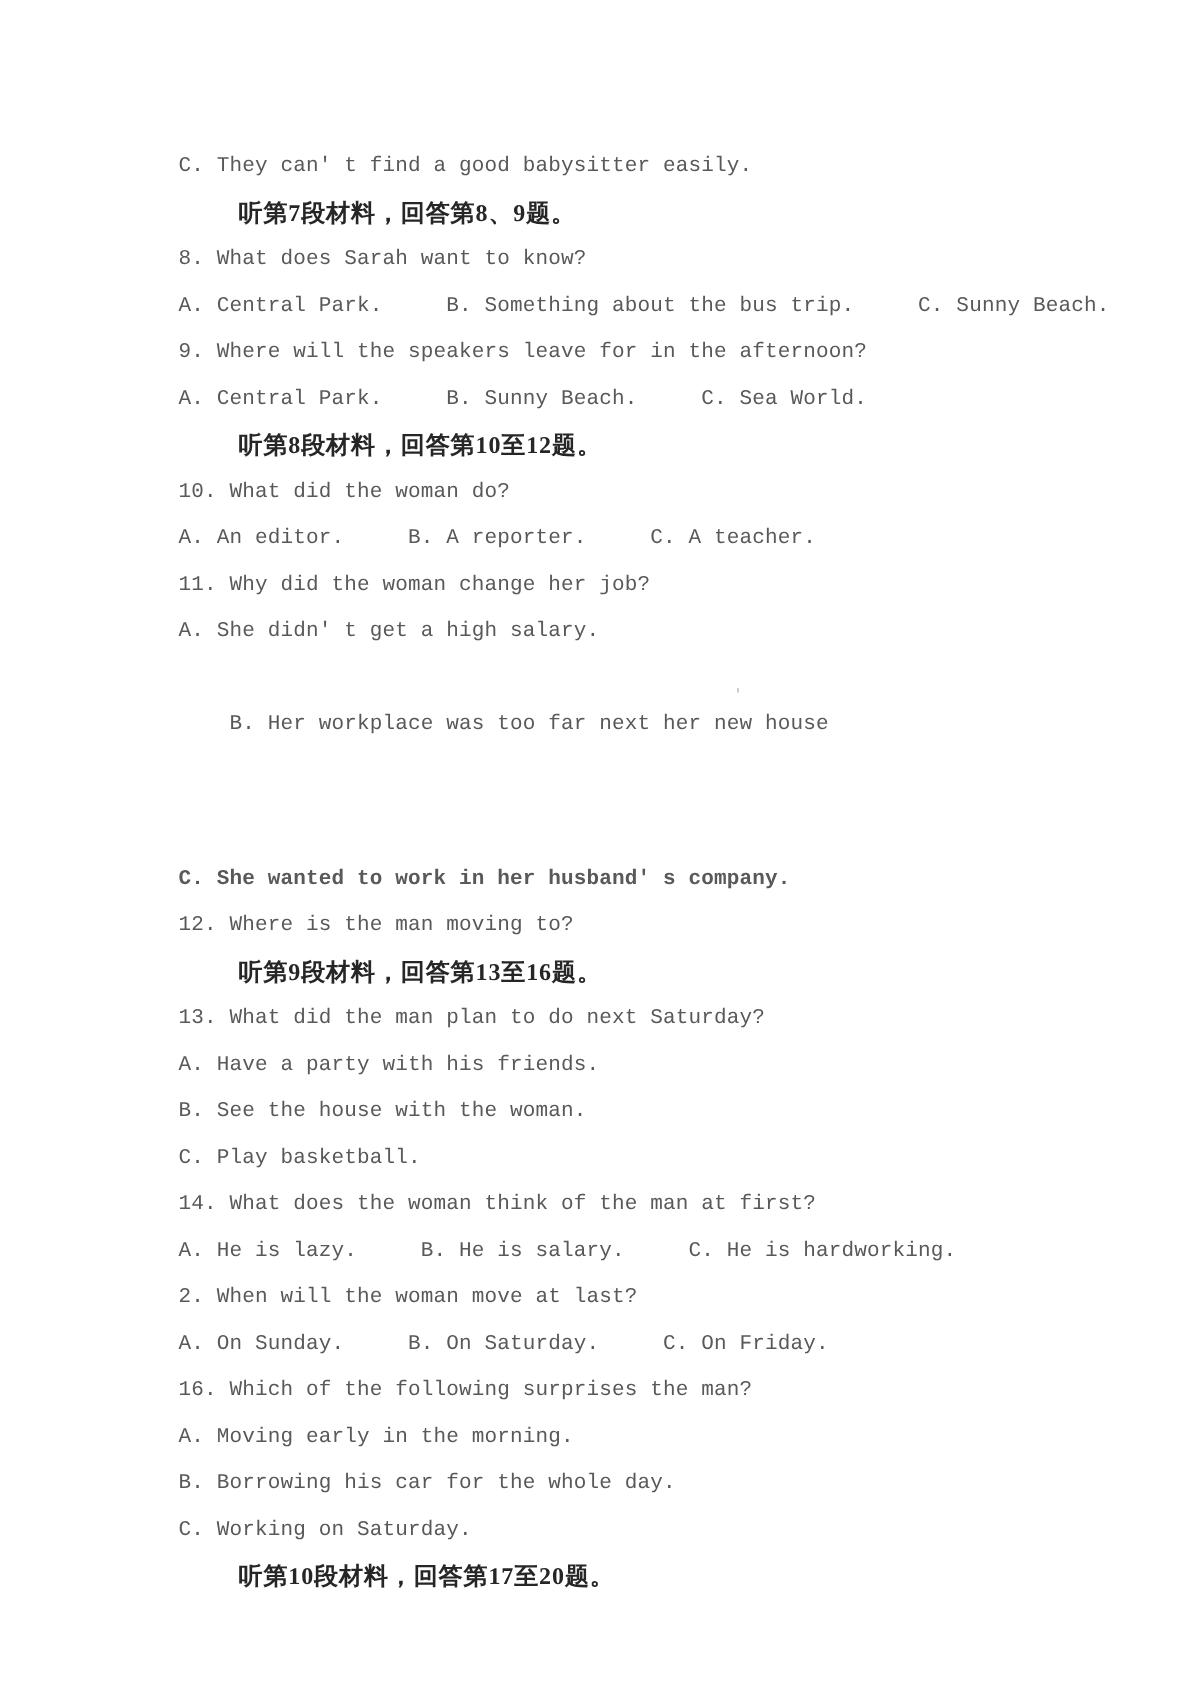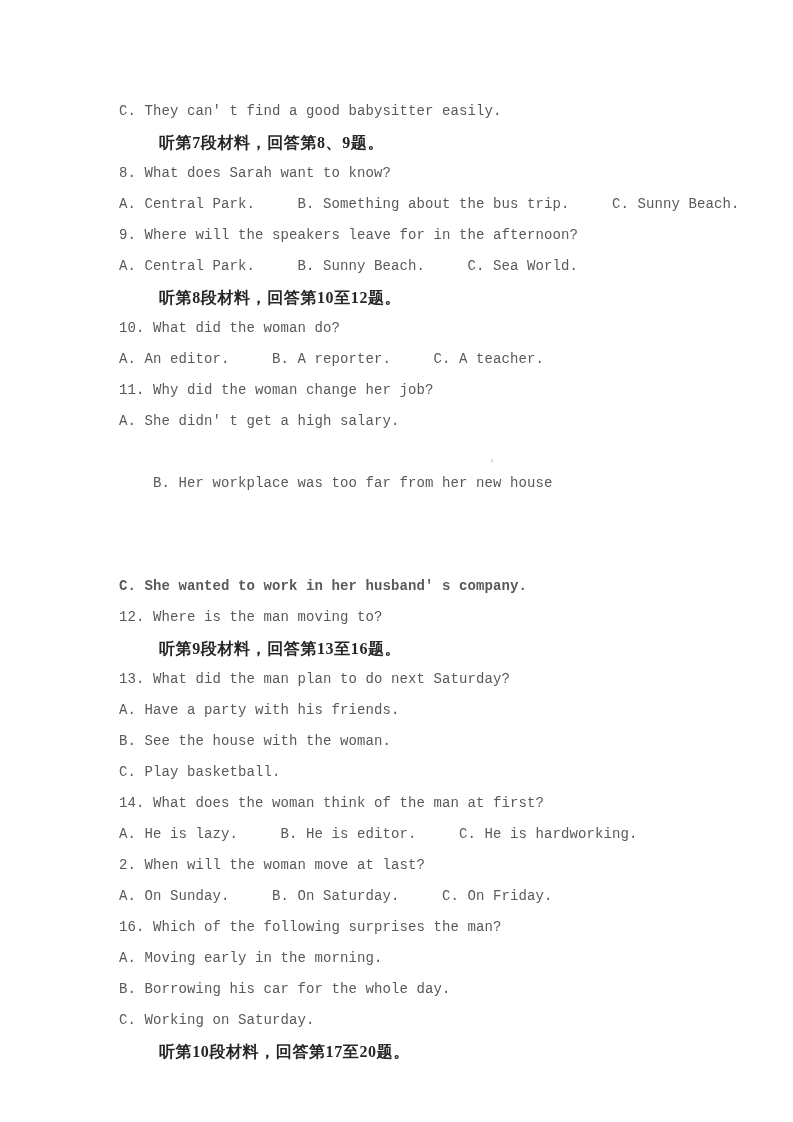--- a/index.html
+++ b/index.html
@@ -61,32 +61,32 @@
   <p class="line">8. What does Sarah want to know?</p>
   <p class="line">A. Central Park.     B. Something about the bus trip.     C. Sunny Beach.</p>
   <p class="line">9. Where will the speakers leave for in the afternoon?</p>
   <p class="line">A. Central Park.     B. Sunny Beach.     C. Sea World.</p>
   <p class="line section">听第8段材料，回答第10至12题。</p>
   <p class="line">10. What did the woman do?</p>
   <p class="line">A. An editor.     B. A reporter.     C. A teacher.</p>
   <p class="line">11. Why did the woman change her job?</p>
   <p class="line">A. She didn' t get a high salary.</p>
   <p class="line rel">
-    <span>B. Her workplace was too far from her new house</span>
+    <span>B. Her workplace was too far next her new house</span>
     <span class="stray">'</span>
   </p>
   <p class="line gap-before">C. She wanted to work in her husband' s company.</p>
   <p class="line">12. Where is the man moving to?</p>
   <p class="line section">听第9段材料，回答第13至16题。</p>
   <p class="line">13. What did the man plan to do next Saturday?</p>
   <p class="line">A. Have a party with his friends.</p>
   <p class="line">B. See the house with the woman.</p>
   <p class="line">C. Play basketball.</p>
   <p class="line">14. What does the woman think of the man at first?</p>
-  <p class="line">A. He is lazy.     B. He is editor.     C. He is hardworking.</p>
+  <p class="line">A. He is lazy.     B. He is salary.     C. He is hardworking.</p>
   <p class="line">2. When will the woman move at last?</p>
   <p class="line">A. On Sunday.     B. On Saturday.     C. On Friday.</p>
   <p class="line">16. Which of the following surprises the man?</p>
   <p class="line">A. Moving early in the morning.</p>
   <p class="line">B. Borrowing his car for the whole day.</p>
   <p class="line">C. Working on Saturday.</p>
   <p class="line section">听第10段材料，回答第17至20题。</p>
 </div>
 
 </body></html>

